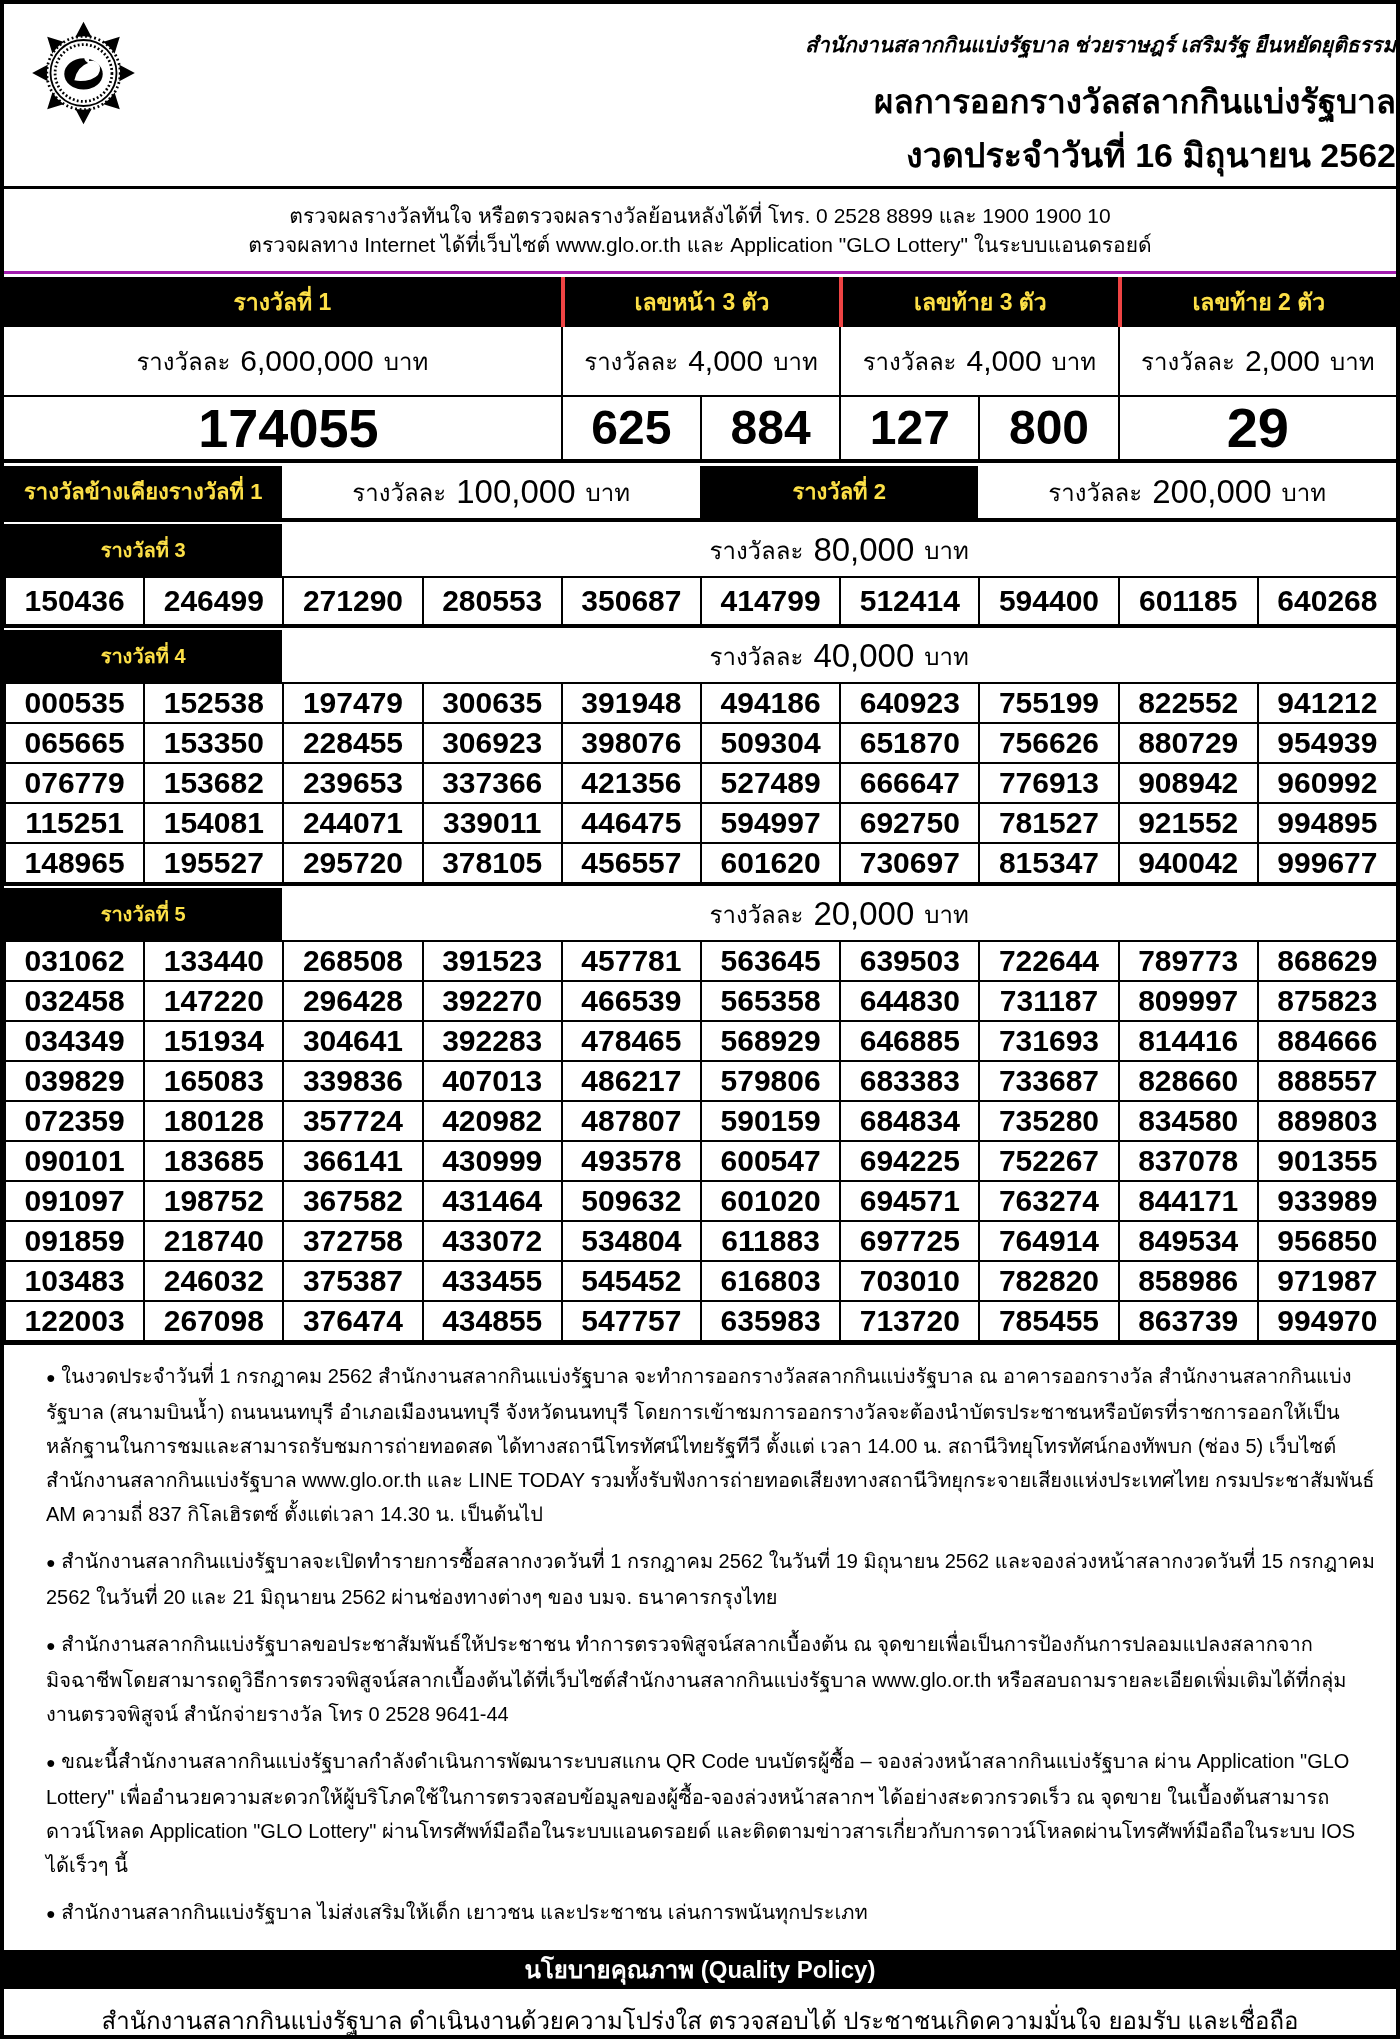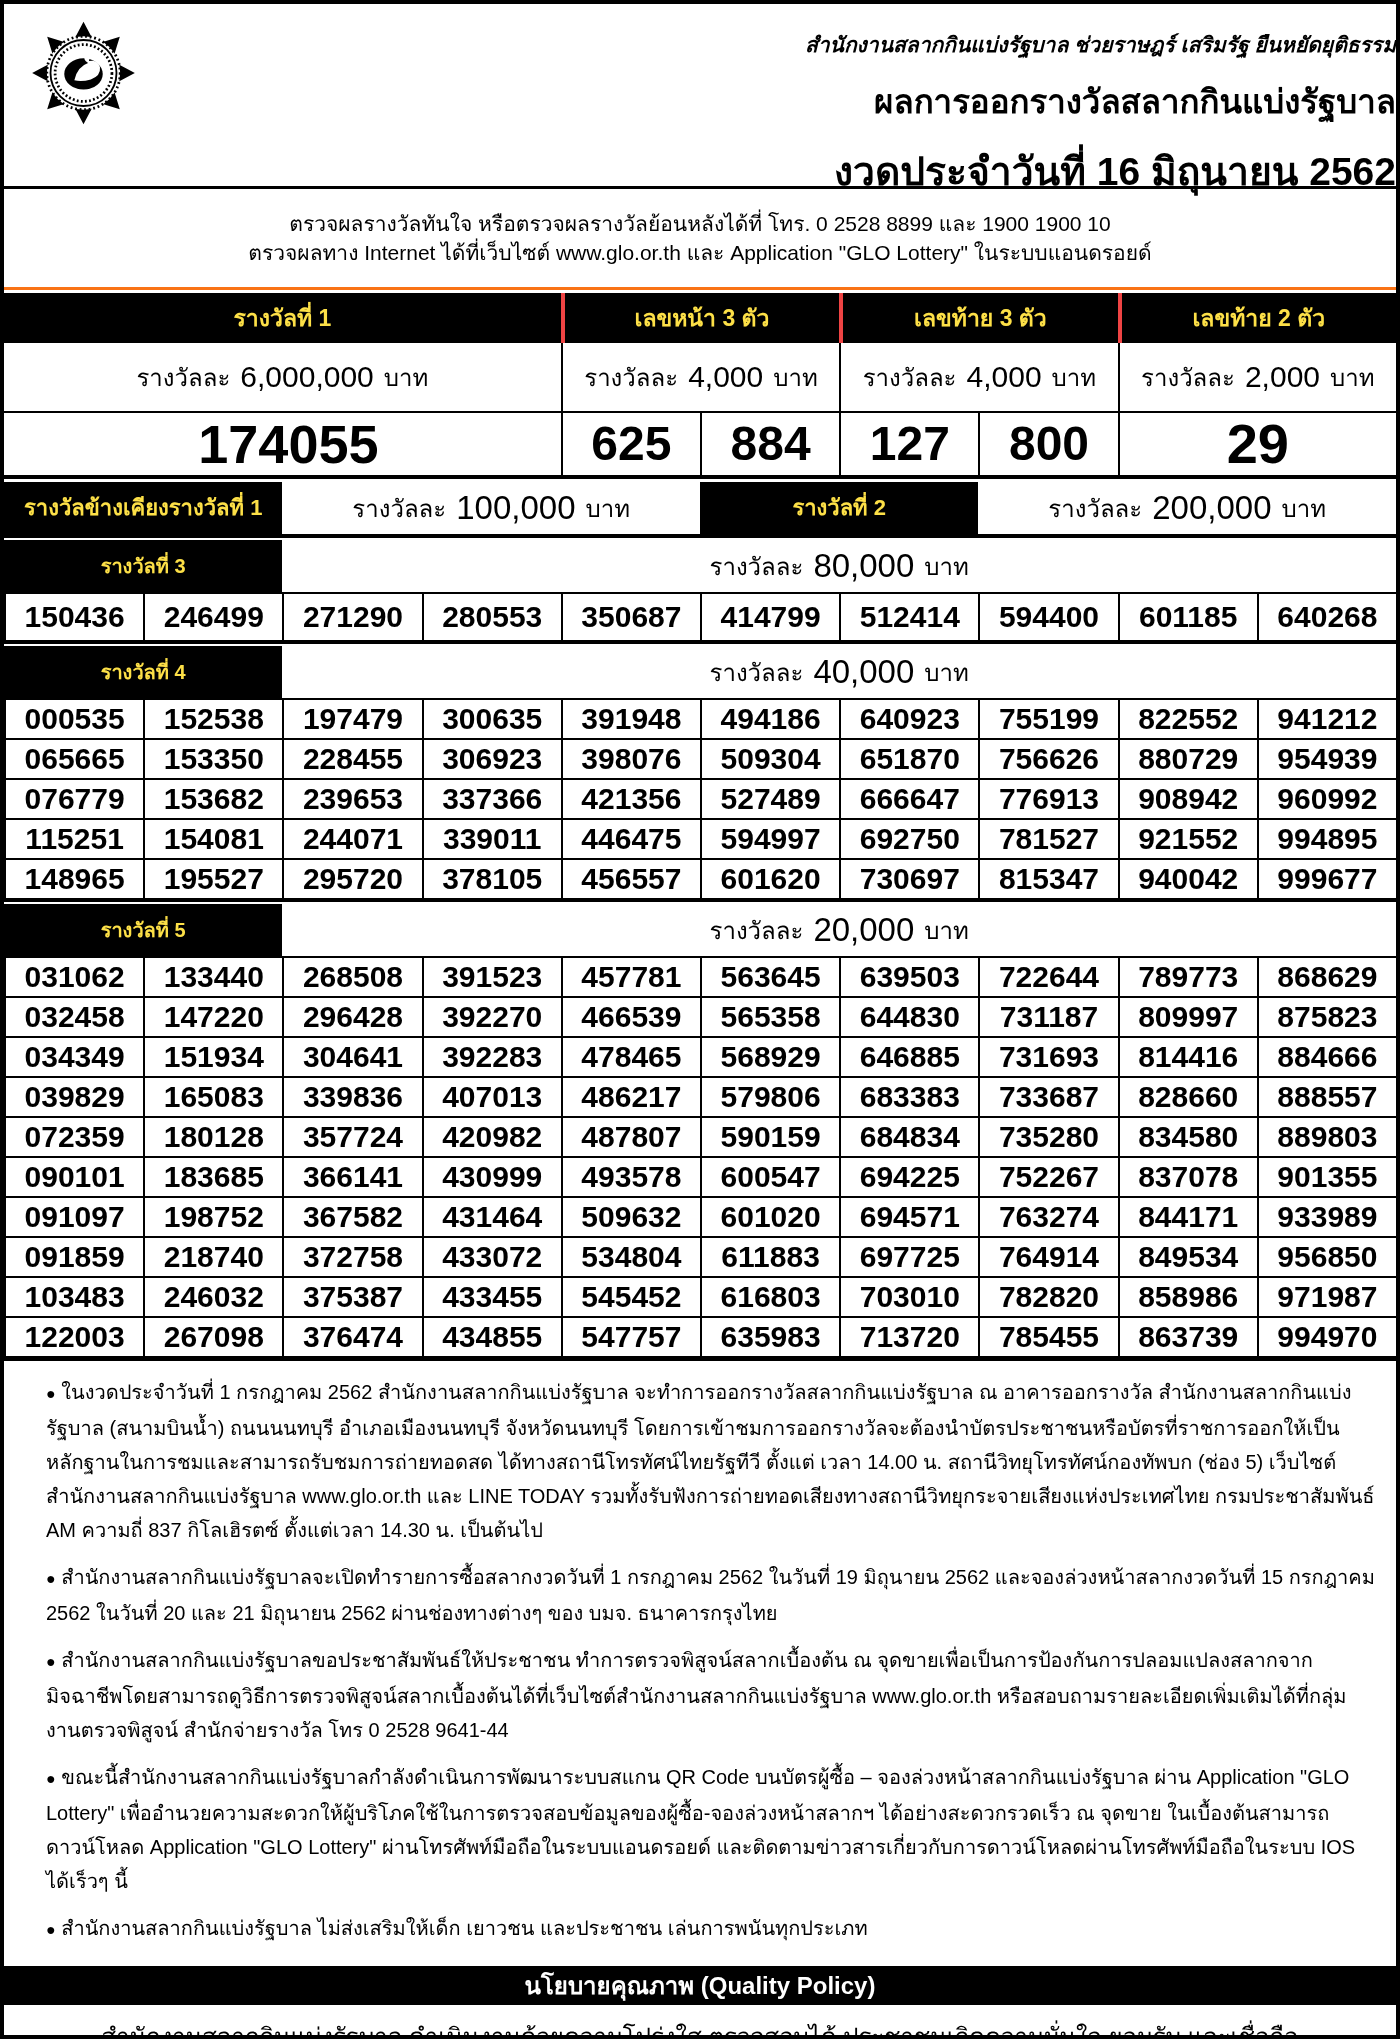--- a/index.html
+++ b/index.html
@@ -4,23 +4,23 @@
 <style>
   * { margin:0; padding:0; box-sizing:border-box; }
   body { background:#888; font-family:"Liberation Sans","DejaVu Sans",sans-serif; color:#000; }
   .page { width:1400px; height:2039px; margin:0 auto; background:#fff; border:4px solid #000; overflow:hidden; }
 
   
   .header { position:relative; height:182px; text-align:right; }
   .seal { position:absolute; left:22px; top:14px; }
   .motto { padding-top:24px; font-size:21px; font-weight:bold; font-style:italic; }
   .title { margin-top:14px; font-size:33px; font-weight:bold; }
-  .drawdate { margin-top:12px; font-size:39px; font-weight:bold; }
-
-  .contact { border-top:3px solid #000; border-bottom:3px solid #f97316; text-align:center; padding:20px 0; }
+  .drawdate { font-size:34px; font-weight:bold; }
+
+  .contact { border-top:3px solid #000; border-bottom:3px solid #a21caf; text-align:center; padding:12px 0; }
   .contact div { font-size:21px; line-height:29px; }
 
   
   .grid { display:grid; grid-template-columns:repeat(10,1fr); }
   .s2{grid-column:span 2}.s3{grid-column:span 3}.s4{grid-column:span 4}.s8{grid-column:span 8}
   .hc { background:#000; color:#fde047; font-weight:bold; text-align:center; font-size:23px; }
   .ac { display:flex; align-items:center; justify-content:center; gap:10px; background:#fff; }
   .ap,.as { font-size:24px; }
   .av { font-size:33px; }
   .nc { text-align:center; font-weight:bold; font-size:30px; border-left:2px solid #000; background:#fff; }

